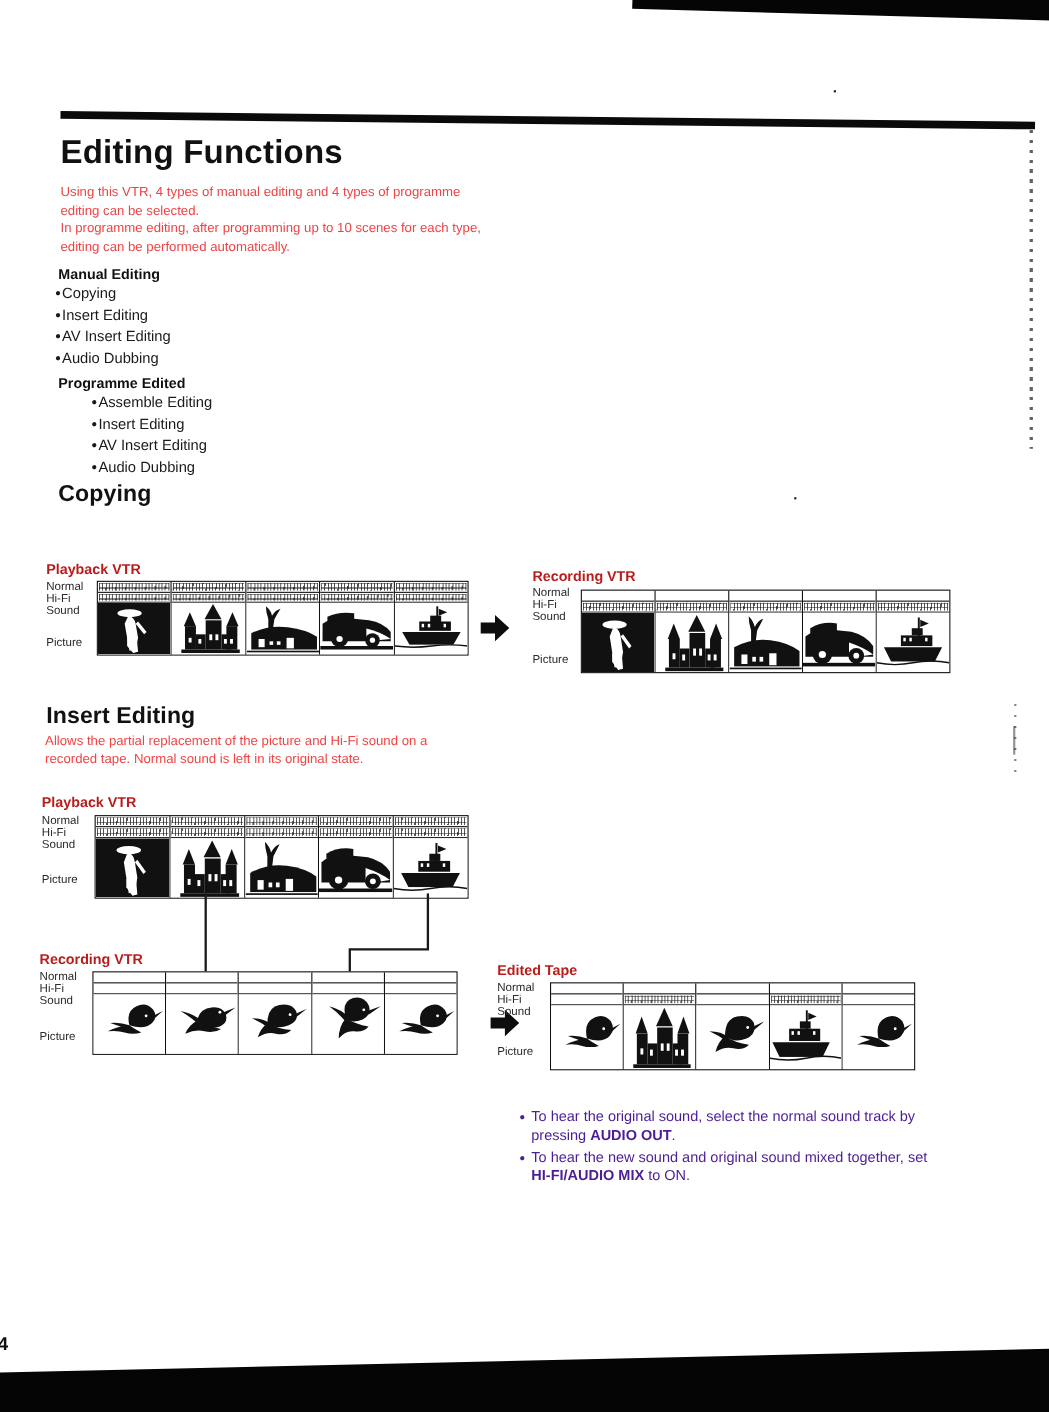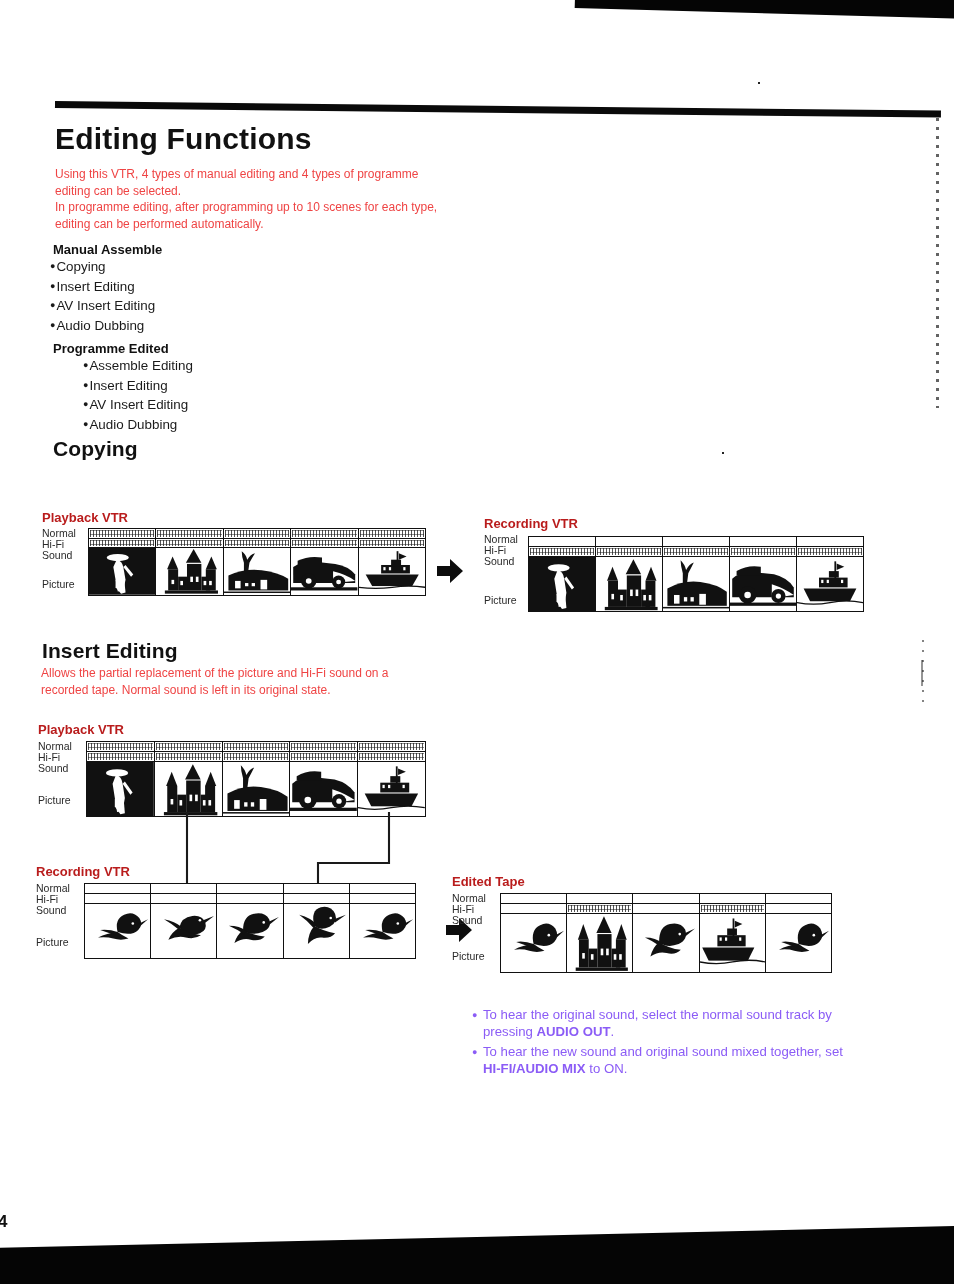--- a/index.html
+++ b/index.html
@@ -109,21 +109,21 @@
     font-size: 9px;
     margin-right: 1px;
     position: relative;
     top: -2px;
   }
 
   .note-list {
     position: absolute;
     font-size: 13.2px;
     line-height: 17.4px;
-    color: #8b5cf6;
+    color: #4c1d95;
     width: 390px;
   }
   .note-list .note {
     position: relative;
     padding-left: 11px;
     margin-bottom: 2px;
   }
   .note-list .note::before {
     content: "\25CF";
     position: absolute;
@@ -229,21 +229,21 @@
   <div class="speck" style="left:758px;top:82px;"></div>
   <div class="speck" style="left:722px;top:452px;"></div>
   <div class="speck" style="left:921px;top:660px;width:2px;height:26px;background:rgba(20,20,20,.45)"></div>
 
   <div class="title-rule"></div>
   <div class="h1">Editing Functions</div>
 
   <div class="body" style="left:55px; top:166px; width:385px; white-space:pre-line;">Using this VTR, 4 types of manual editing and 4 types of programme editing can be selected.
 In programme editing, after programming up to 10 scenes for each type, editing can be performed automatically.</div>
 
-  <div class="sub-head" style="left:53px; top:242px;">Manual Assemble</div>
+  <div class="sub-head" style="left:53px; top:242px;">Manual Editing</div>
   <div class="bullets" style="left:50px; top:258px;">
     <div>Copying</div>
     <div>Insert Editing</div>
     <div>AV Insert Editing</div>
     <div>Audio Dubbing</div>
   </div>
 
   <div class="sub-head" style="left:53px; top:341px;">Programme Edited</div>
   <div class="bullets" style="left:50px; top:357px;margin-left:33px;">
     <div>Assemble Editing</div>

